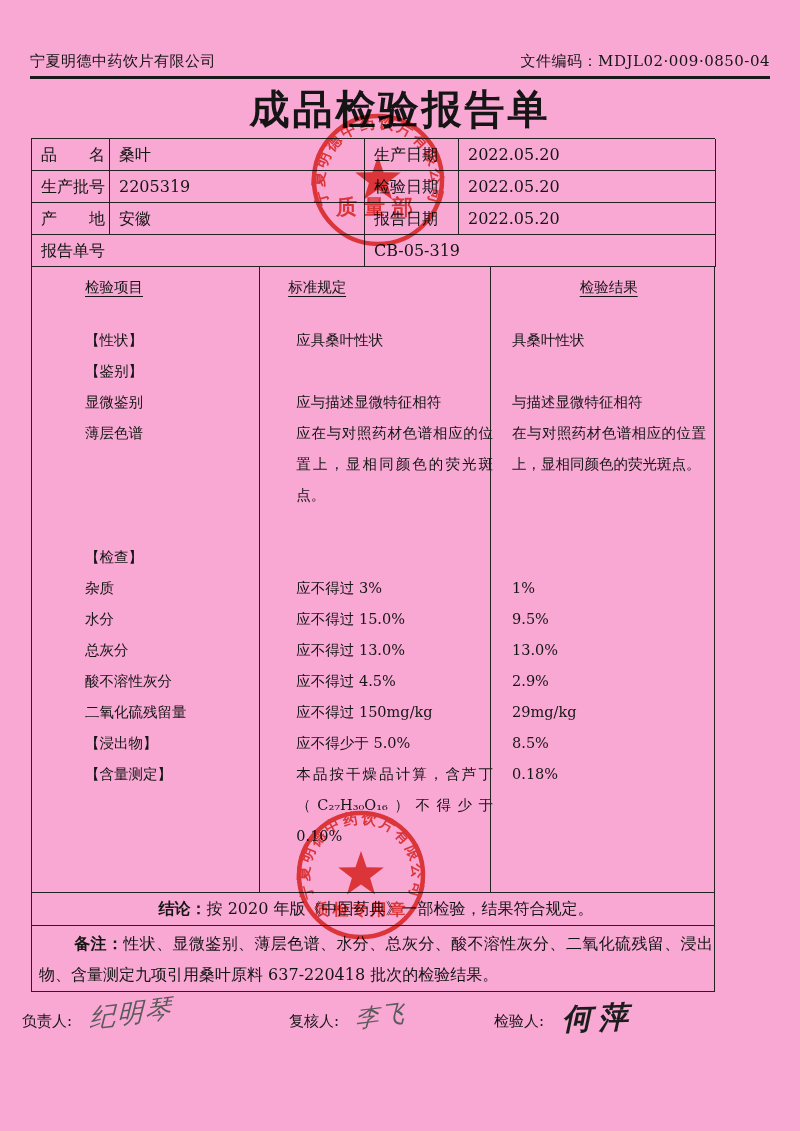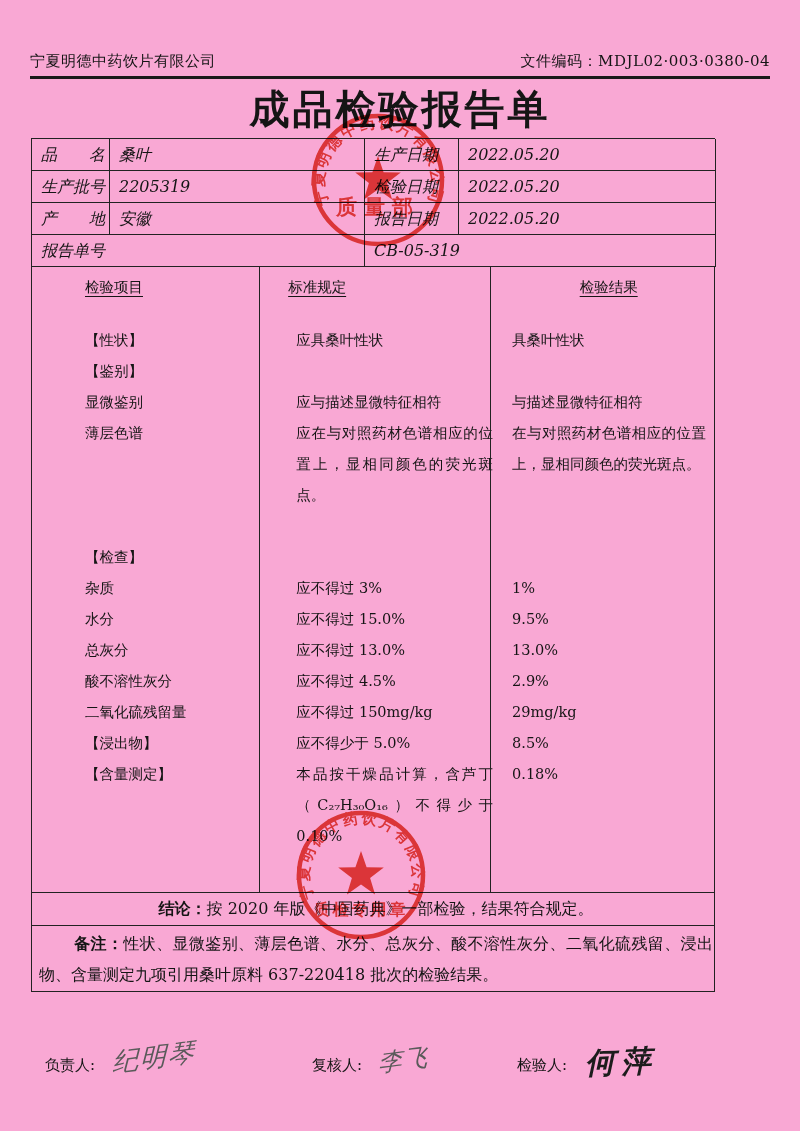--- a/index.html
+++ b/index.html
@@ -22,21 +22,21 @@
   }
   
   .info {
     position:absolute; left:31px; top:138px; width:684px;
     display:grid; grid-template-columns:78px 255px 94px 257px;
     border-left:1.5px solid #222; border-top:1.5px solid #222;
     font-size:16px;
   }
   .info .c {
     border-right:1.5px solid #222; border-bottom:1.5px solid #222;
-    height:32px; line-height:31px; padding-left:9px; white-space:nowrap; overflow:hidden;font-style:italic;
+    height:32px; line-height:31px; padding-left:9px; white-space:nowrap; overflow:hidden;
   }
   .info .span2 { grid-column:1 / span 2; }
   .info .span2r { grid-column:3 / span 2; }
   
   .insp {
     position:absolute; left:31px; top:266px; width:684px; height:627px;
     border:1.5px solid #222; border-top:1.5px solid #222;
     font-size:14.5px;
     padding-left:44px;
   }
@@ -60,21 +60,21 @@
     text-align:center; font-size:16px; line-height:31px;padding-left:6px;
   }
   .notes {
     position:absolute; left:31px; top:926px; width:684px; height:66px;
     border:1.5px solid #222; border-top:none;
     font-size:16px; line-height:31px; padding:2px 1px 0 7px;
     text-align:justify; text-indent:2.2em;
   }
   .b { font-weight:bold; }
   
-  .sigs { position:absolute; left:40px; top:1000px; width:740px; height:60px; font-size:15px;margin-top:44px; }
+  .sigs { position:absolute; left:17px; top:1000px; width:740px; height:60px; font-size:15px; }
   .sig-label { position:absolute; top:12px; white-space:nowrap; }
   .sl1 { left:5px; } .sl2 { left:272px; } .sl3 { left:477px; }
   .sig {
     position:absolute; white-space:nowrap;
     font-style:italic; transform:rotate(-7deg) skewX(-8deg);
     color:#5a5a5a; font-size:26px; letter-spacing:2px;
   }
   .sg1 { left:72px; top:-4px; }
   .sg2 { left:338px; top:0px; font-size:24px; }
   .sg3 { left:545px; top:-2px; color:#1c1c1c; font-size:30px; font-weight:bold;
@@ -84,21 +84,21 @@
   .stamp1 { left:293px; top:95px; }
   .stamp2 { left:276px; top:790px; }
 </style>
 </head>
 <body>
 
 <div class="page">
 
   <div class="hdr">
     <span>宁夏明德中药饮片有限公司</span>
-    <span>文件编码：MDJL02·003·0380-04</span>
+    <span>文件编码：MDJL02·009·0850-04</span>
   </div>
   <div class="doc-title">成品检验报告单</div>
 
   <div class="info">
     <div class="c">品　　名</div>
     <div class="c">桑叶</div>
     <div class="c">生产日期</div>
     <div class="c">2022.05.20</div>
 
     <div class="c">生产批号</div>

